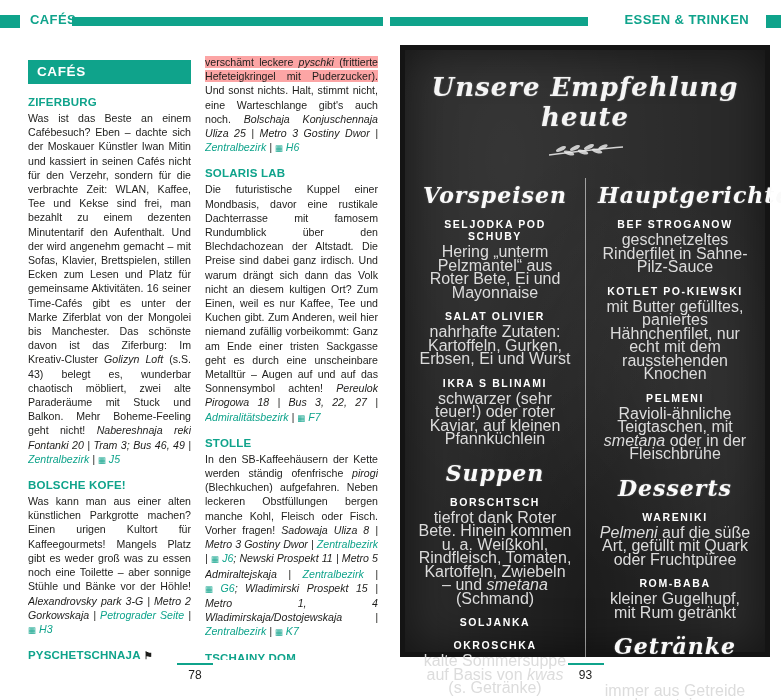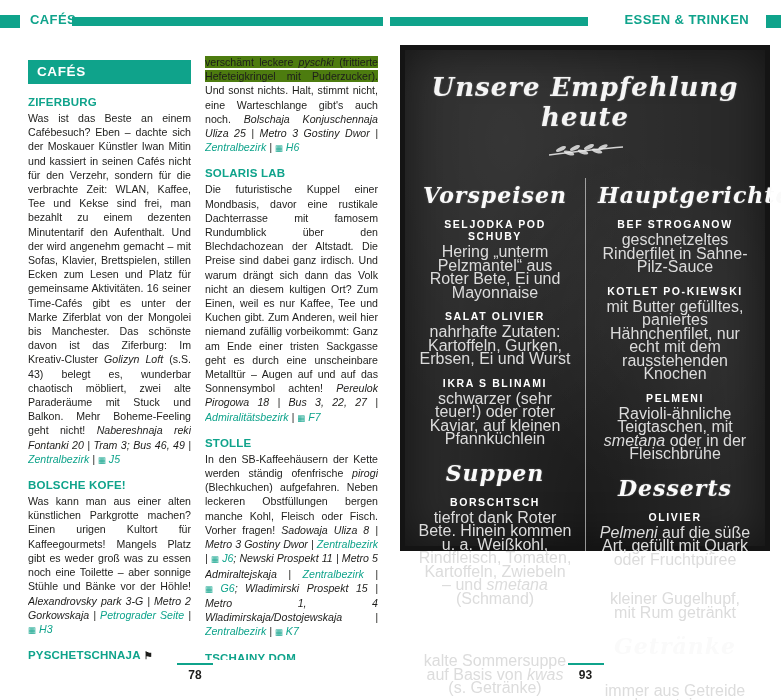--- a/index.html
+++ b/index.html
@@ -26,31 +26,31 @@
   }
   h3.a-title {
     color:#0fa38b; font-size:11.5px; font-weight:bold; letter-spacing:.2px; margin:12px 0 3px;
   }
   .col1 .article:first-of-type h3.a-title { margin-top:3px; }
   p.a-body { font-size:10.6px; line-height:14.2px; text-align:justify; color:#1d1d1b; }
   .addr { font-style:italic; }
   .teal { color:#0fa38b; }
   .map-ref { color:#0fa38b; font-style:italic; white-space:nowrap; }
   .map-ref .mi { font-style:normal; font-size:8.5px; }
-  .hl { background:#4d7c0f;margin-top:6px; }
+  .hl { background:#fca5a5;margin-top:6px; }
   .flag { font-size:10px; color:#1d1d1b; margin-left:3px; }
   
   .footer { position:absolute; top:663px; text-align:center; }
   .footer.fl { left:0; width:390px; }
   .footer.fr { left:390px; width:391px; }
   .pageline { width:36px; height:2px; background:#0fa38b; margin:0 auto 3px; }
-  .pagenum { font-weight:bold; font-size:12px; color:#1d1d1b; }
+  .pagenum { font-weight:normal; font-size:12px; color:#1d1d1b; }
   
   .board {
-    position:absolute; left:400px; top:45px; width:370px; height:506px;
+    position:absolute; left:400px; top:45px; width:370px; height:612px;
     background:#2a2a2a;
     background-image:
       radial-gradient(ellipse at 28% 18%, rgba(255,255,255,.055), transparent 55%),
       radial-gradient(ellipse at 72% 55%, rgba(255,255,255,.045), transparent 45%),
       radial-gradient(ellipse at 50% 95%, rgba(0,0,0,.35), transparent 60%);
     border:5px solid #141414; box-shadow:inset 0 0 45px rgba(0,0,0,.55);
   }
   .board-title {
     margin-top:22px; text-align:center; color:#f5f5f5;
     font-family:"DejaVu Serif", serif; font-style:italic; font-weight:bold;
@@ -189,21 +189,21 @@
           </div>
           <div class="m-item">
             <div class="m-name">PELMENI</div>
             <div class="m-desc"><span>Ravioli-ähnliche Teigtaschen, mit </span><i>smetana</i><span> oder in der Fleischbrühe</span></div>
           </div>
         </div>
 
         <div class="m-section">
           <div class="m-script">Desserts</div>
           <div class="m-item">
-            <div class="m-name">OLIVIER</div>
+            <div class="m-name">WARENIKI</div>
             <div class="m-desc"><span></span><i>Pelmeni</i><span> auf die süße Art, gefüllt mit Quark oder Fruchtpüree</span></div>
           </div>
           <div class="m-item">
             <div class="m-name">ROM-BABA</div>
             <div class="m-desc"><span>kleiner Gugelhupf, mit Rum getränkt</span><i></i><span></span></div>
           </div>
         </div>
 
         <div class="m-section">
           <div class="m-script">Getränke</div>

